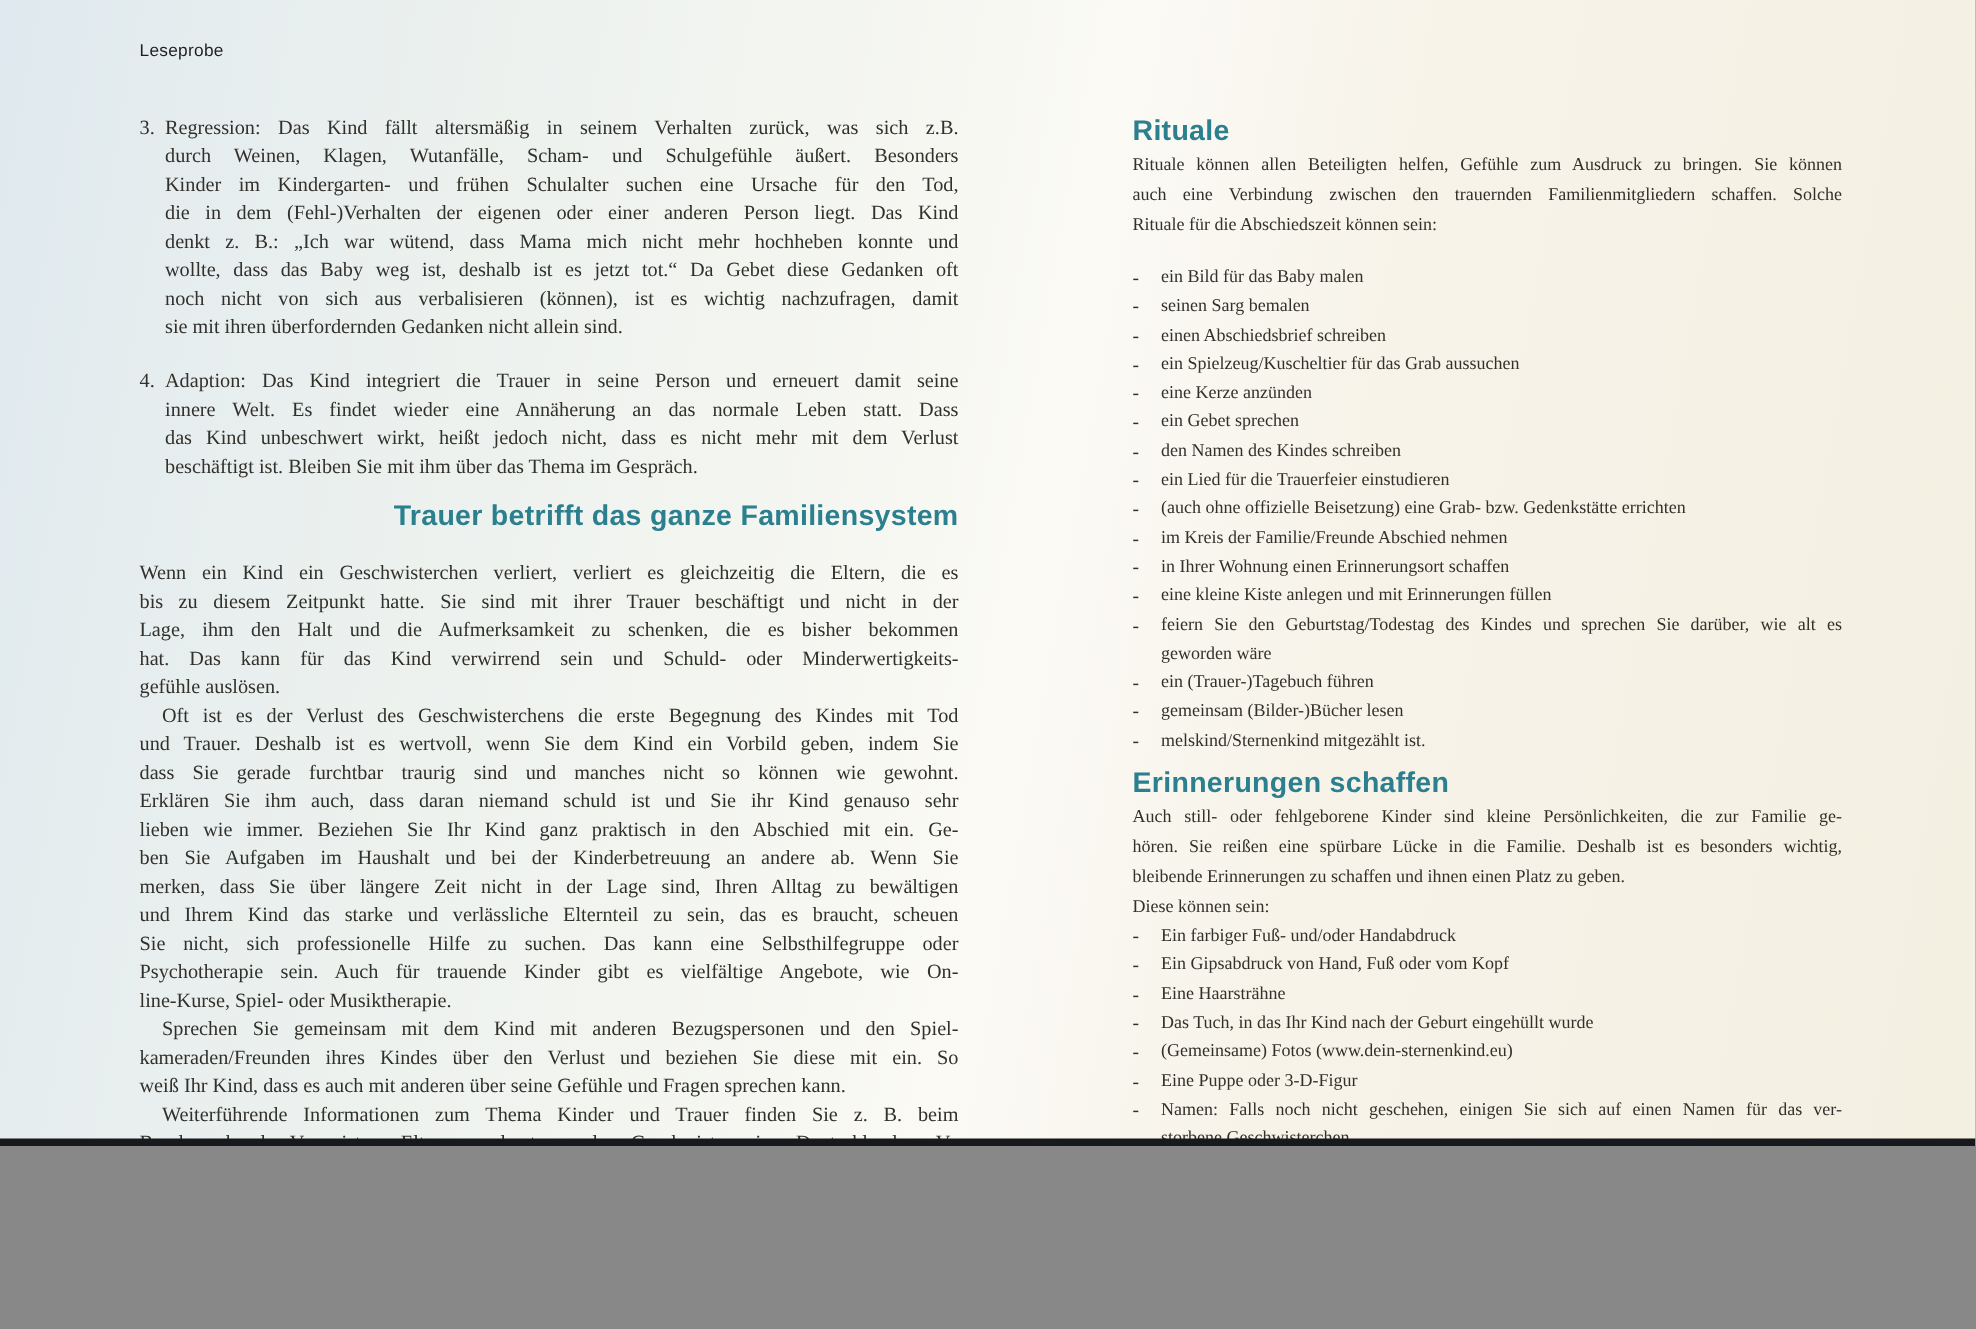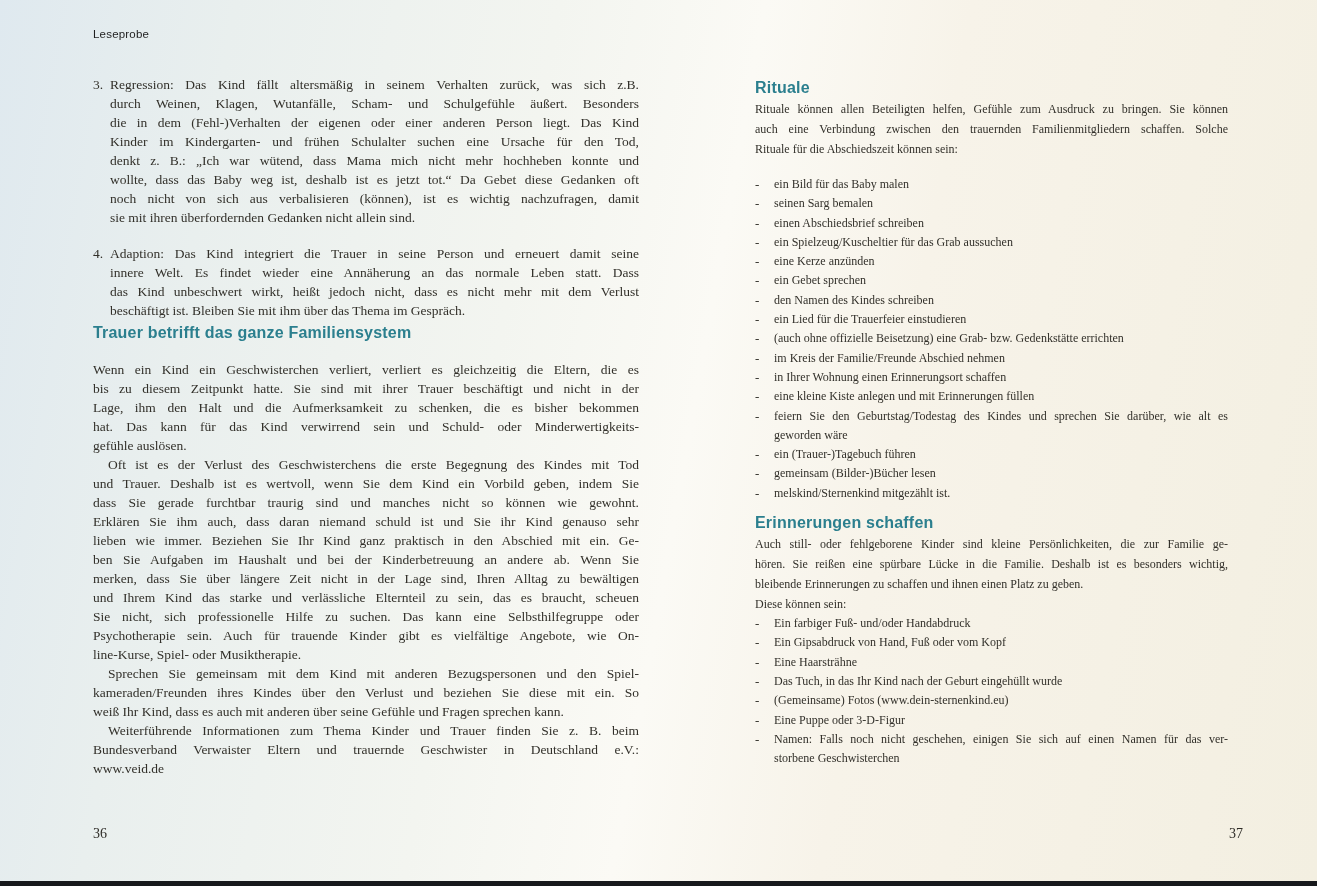--- a/index.html
+++ b/index.html
@@ -1,19 +1,19 @@
 <!DOCTYPE html>
 <html lang="de"><head>
 <meta charset="utf-8">
 <style>
   html,body { margin:0; padding:0; }
   body { background:#888; }
   .spread {
     position:relative;
-    width:1317px; height:886px;
+    width:1317px; height:764px;
     margin:0 auto;
     overflow:hidden;
     background:linear-gradient(100deg,
       #dfe9ef 0%, #e9efee 16%, #f3f5f0 38%, #fbfaf5 52%,
       #f7f3e9 66%, #f3efe1 100%);
     font-family:"Liberation Serif", serif;
     color:#32302a;
   }
   .page { position:absolute; top:0; }
   .page.left  { left:93px;  width:546px; }
@@ -38,24 +38,24 @@
   
   .numlist { margin-top:35px; }
   .numitem { display:flex; }
   .numitem + .numitem { margin-top:17px; }
   .numitem .num { flex:none; width:17px; font-size:13.5px; line-height:19px; }
   .numitem .itext { flex:1; min-width:0; }
 
   .heading {
     margin:14px 0 0 0;
     font-family:"Liberation Sans", sans-serif;
-    font-weight:700; font-size:16px; line-height:22px;
+    font-weight:700; font-size:19px; line-height:22px;
     color:#2b7f8e; letter-spacing:.2px;
   }
-  .page.left .heading { margin-top:2px; }
+  .page.left .heading { margin-top:14px;text-align:right; }
   .paras { margin-top:16px; }
 
   
   .page.right .heading.first { margin-top:77px; }
   .intro { margin-top:0; }
   .intro .tline { line-height:20px; }
   .bullets { margin-top:16px; }
   .bullets.tight { margin-top:0; }
   .brow { display:flex; }
   .brow .dash { flex:none; width:19px; font-size:13px; line-height:19.3px; }
@@ -83,22 +83,22 @@
 
   <section class="page left">
     <div class="runhead">Leseprobe</div>
 
     <div class="numlist">
         <div class="numitem">
           <span class="num">3.</span>
           <div class="itext">
             <div class="tline just">Regression: Das Kind fällt altersmäßig in seinem Verhalten zurück, was sich z.B.</div>
             <div class="tline just">durch Weinen, Klagen, Wutanfälle, Scham- und Schulgefühle äußert. Besonders</div>
+            <div class="tline just">Kinder im Kindergarten- und frühen Schulalter suchen eine Ursache für den Tod,</div>
             <div class="tline just">die in dem (Fehl-)Verhalten der eigenen oder einer anderen Person liegt. Das Kind</div>
-            <div class="tline just">Kinder im Kindergarten- und frühen Schulalter suchen eine Ursache für den Tod,</div>
             <div class="tline just">denkt z. B.: „Ich war wütend, dass Mama mich nicht mehr hochheben konnte und</div>
             <div class="tline just">wollte, dass das Baby weg ist, deshalb ist es jetzt tot.“ Da Gebet diese Gedanken oft</div>
             <div class="tline just">noch nicht von sich aus verbalisieren (können), ist es wichtig nachzufragen, damit</div>
             <div class="tline">sie mit ihren überfordernden Gedanken nicht allein sind.</div>
           </div>
         </div>
         <div class="numitem">
           <span class="num">4.</span>
           <div class="itext">
             <div class="tline just">Adaption: Das Kind integriert die Trauer in seine Person und erneuert damit seine</div>

